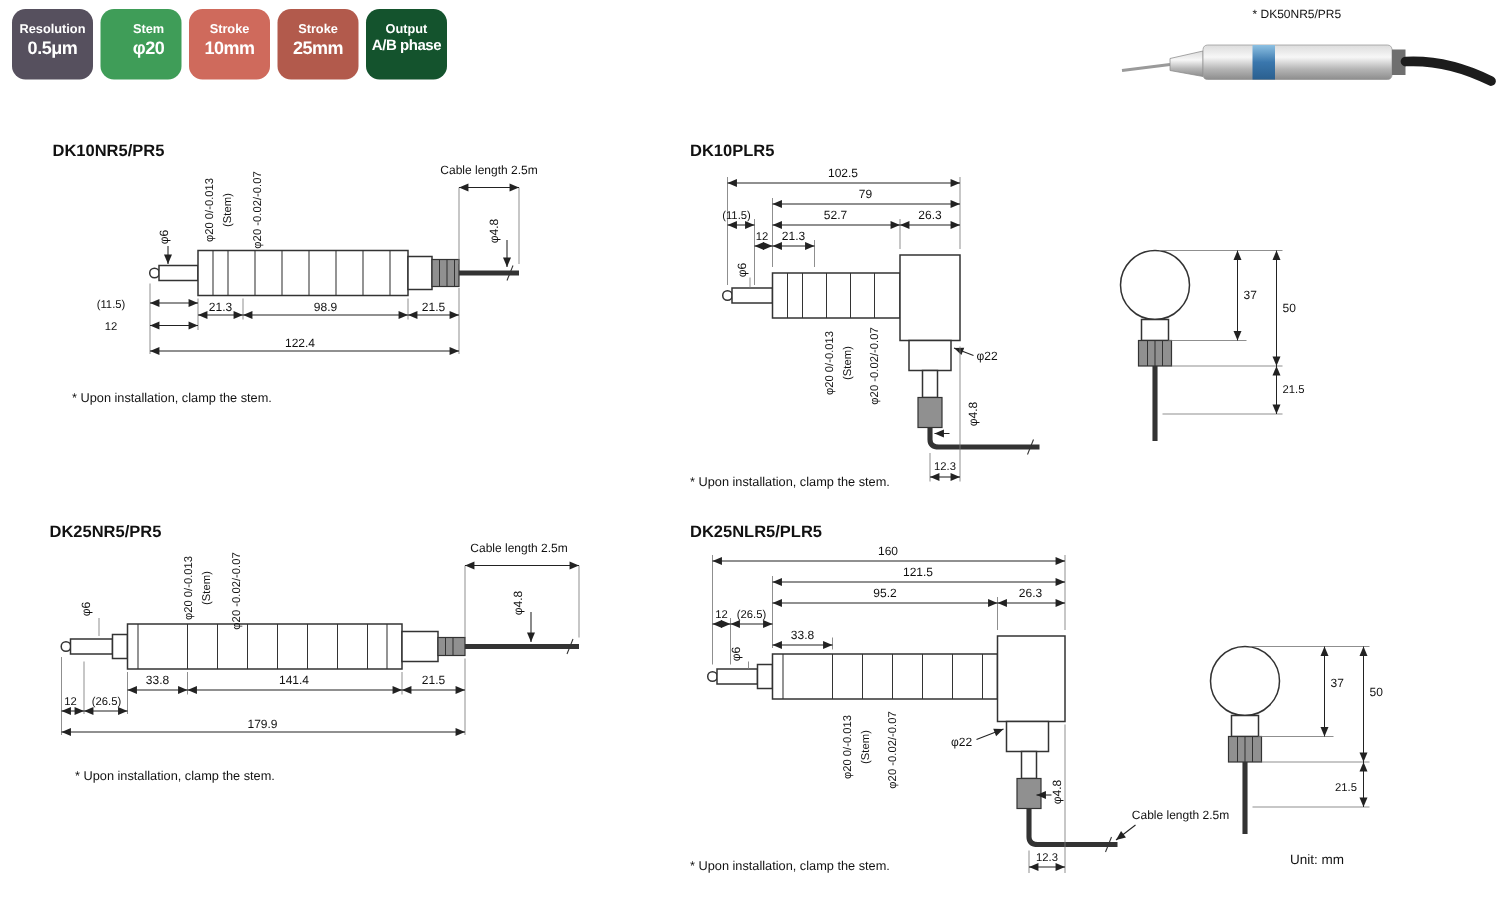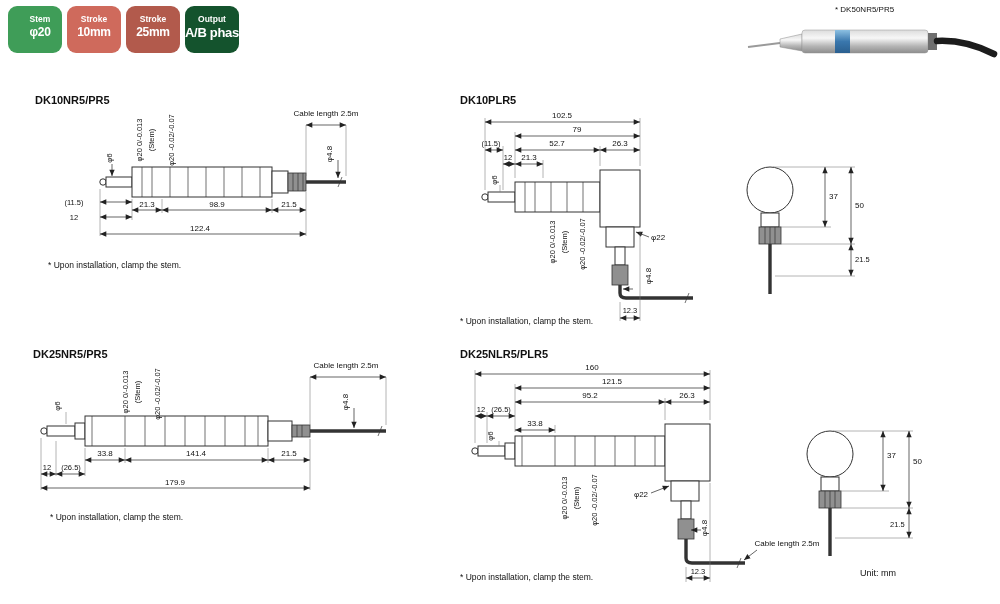--- a/index.html
+++ b/index.html
@@ -23,35 +23,39 @@
 .geo2{stroke:#333;stroke-width:.7;fill:none}
 .plug{fill:#909090;stroke:#333;stroke-width:.8}
 .cable{stroke:#333;stroke-width:3.4;fill:none}
 </style>
 </head>
 <body>
 
 <div class="page">
 
   <div class="abs badges">
+    <div class="badge" style="background: rgb(86, 80, 94);">
+      <div class="b-label">Resolution</div>
+      <div class="b-value">0.5μm</div>
+    </div>
     <div class="badge" style="background: rgb(63, 157, 88); padding-left: 10px;">
       <div class="b-label">Stem</div>
       <div class="b-value">φ20</div>
     </div>
     <div class="badge" style="background: rgb(207, 106, 92);">
       <div class="b-label">Stroke</div>
       <div class="b-value">10mm</div>
     </div>
     <div class="badge" style="background: rgb(178, 90, 76);">
       <div class="b-label">Stroke</div>
       <div class="b-value">25mm</div>
     </div>
     <div class="badge" style="background: #14532d;">
       <div class="b-label">Output</div>
-      <div class="b-value" style="font-size:13px">A/B phase</div>
+      <div class="b-value" style="font-size:10px">A/B phase</div>
     </div>
   </div>
 
   <svg class="abs" style="left:740px;top:0" width="260" height="80" viewBox="0 0 260 80">
     <defs>
       <linearGradient id="mg" x1="0" y1="0" x2="0" y2="1">
         <stop offset="0" stop-color="#dcdcdc"></stop>
           <stop offset="0.35" stop-color="#f7f7f7"></stop>
         <stop offset="0.7" stop-color="#b5b5b5"></stop>
           <stop offset="1" stop-color="#8d8d8d"></stop>

